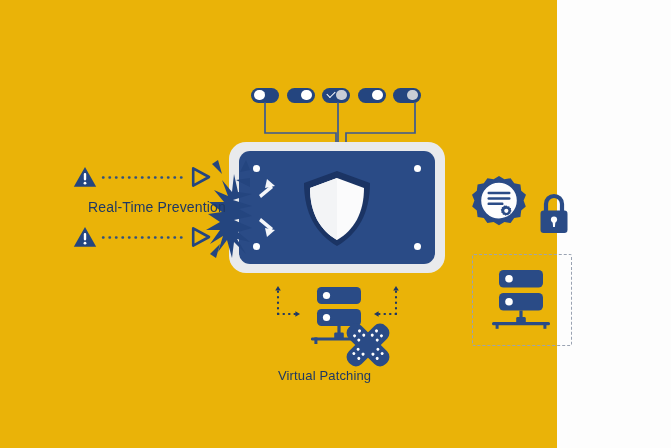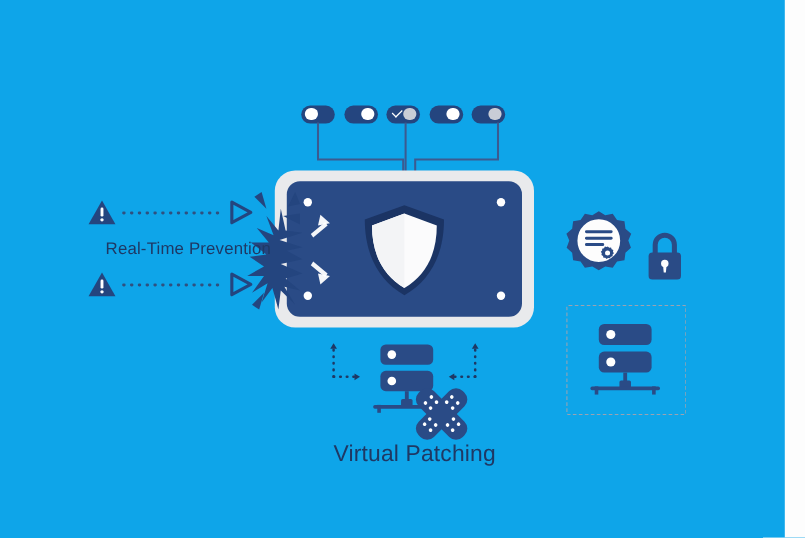--- a/index.html
+++ b/index.html
@@ -8,43 +8,43 @@
   }
   body {
     width: 671px;
     height: 448px;
     background: #fdfdfd;
     font-family: "Liberation Sans", sans-serif;
     overflow: hidden;
   }
   #stage {
     position: relative;
-    width: 654px;
+    width: 557px;
     height: 448px;
-    background: #0ea5e9;
+    background: #eab308;
   }
   .abs { position: absolute; }
 
   
   .label {
     color: #1f3864;
     font-size: 14.5px;
     letter-spacing: .15px;
     white-space: nowrap;
     font-family: "Liberation Sans", sans-serif;
   }
   #rtp-label {
     left: 88px;
     top: 199px;
     font-size: 14px;
   }
   #vp-label {
     left: 278px;
     top: 368px;
-    font-size: 19px;
+    font-size: 13px;
   }
 
   
   #toggle-row {
     left: 251px;
     top: 85px;
     width: 170px;
     height: 20px;
     display: flex;
     justify-content: space-between;

